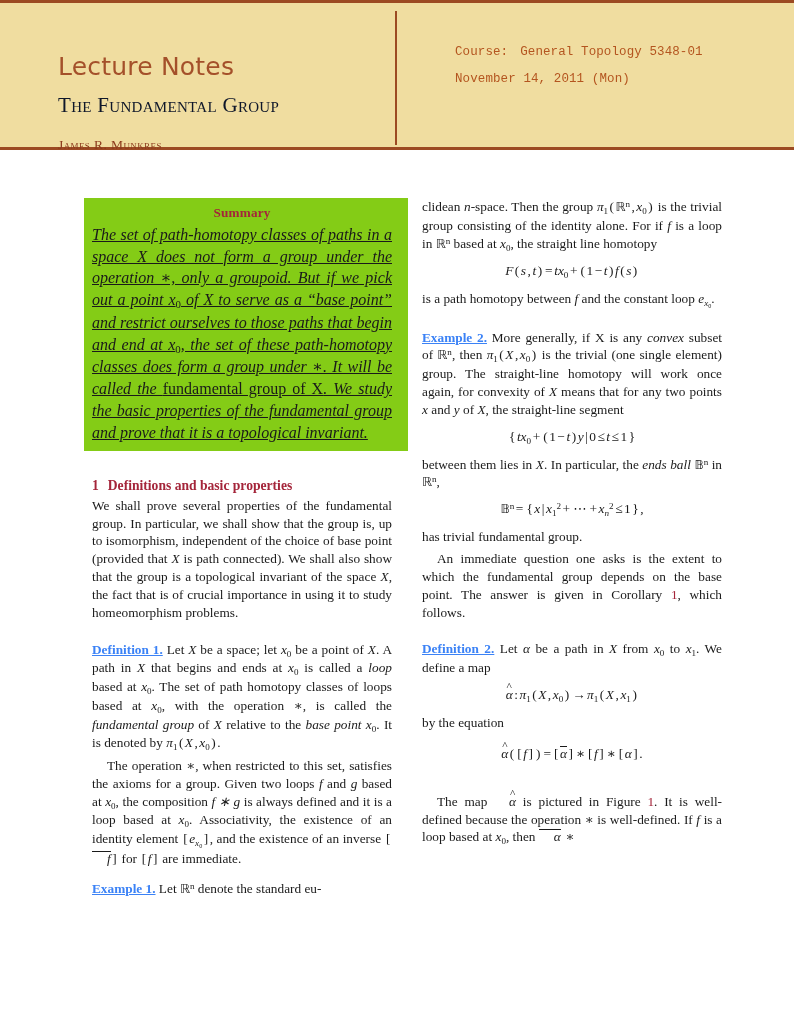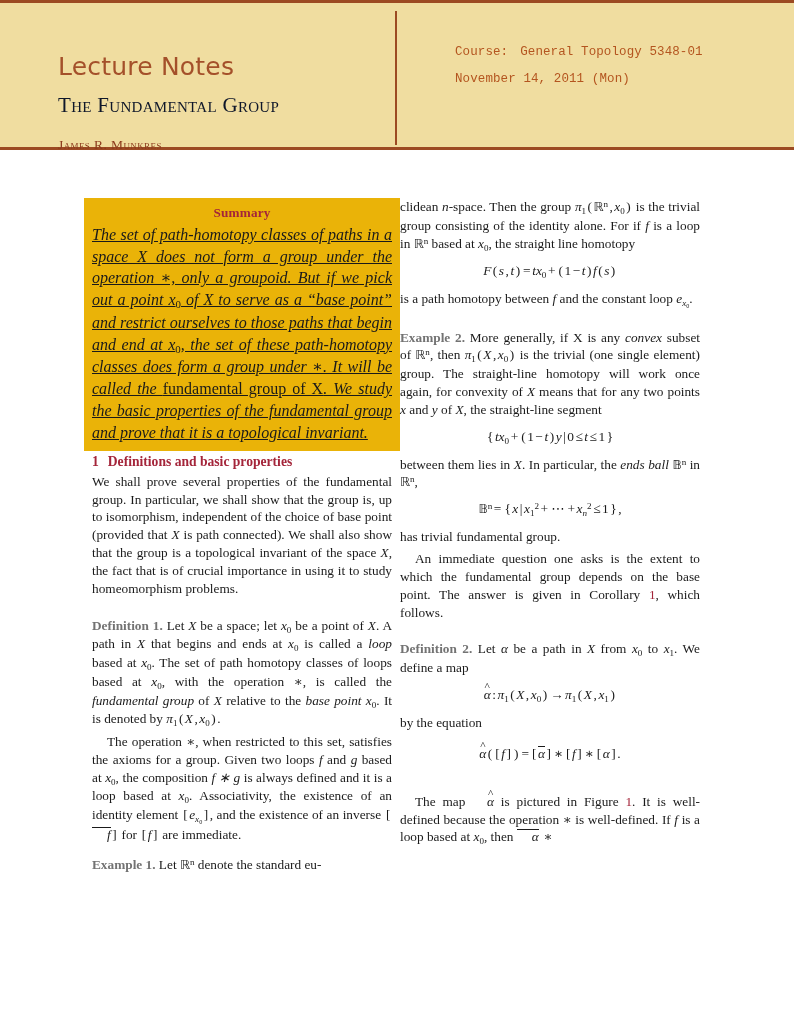--- a/index.html
+++ b/index.html
@@ -103,27 +103,27 @@
   .column {
     position: absolute;
     top: 48px;
     width: 300px;
     font-size: 13.3px;
     line-height: 1.345;
     text-align: justify;
     color: #1a1a1a;
   }
   #col-left  { left: 92px; }
-  #col-right { left: 400px; }
+  #col-right { left: 422px; }
 
   
   #summary-box {
-    background: #eab308;
-    padding: 6px 8px 8px 8px;
-    margin: 0 0 2px -8px;
+    background: #84cc16;
+    padding: 6px 16px 8px 8px;
+    margin: 0 0 26px -8px;
     width: 300px;
     box-sizing: content-box;
   }
   #summary-heading {
     text-align: center;
     font-weight: bold;
     font-size: 13.2px;
     color: #a4253a;
     margin-bottom: 2px;
     letter-spacing: 0.2px;
@@ -148,21 +148,22 @@
   }
   .section-num { margin-right: 9px; }
   p.para {
     margin: 0 0 0 0;
     text-indent: 0;
   }
   p.para.indent { text-indent: 15px; }
   p.spacer-before { margin-top: 4px; }
   .run-head {
     font-weight: bold;
-    color: #737373;
+    color: #3b82f6;
+    text-decoration: underline;
   }
   .crossref { color: #a4253a; }
   em.it { font-style: italic; }
 
   
   .display-math {
     text-align: center;
     margin: 9px 0 9px 0;
     font-size: 13.4px;
     white-space: nowrap;

